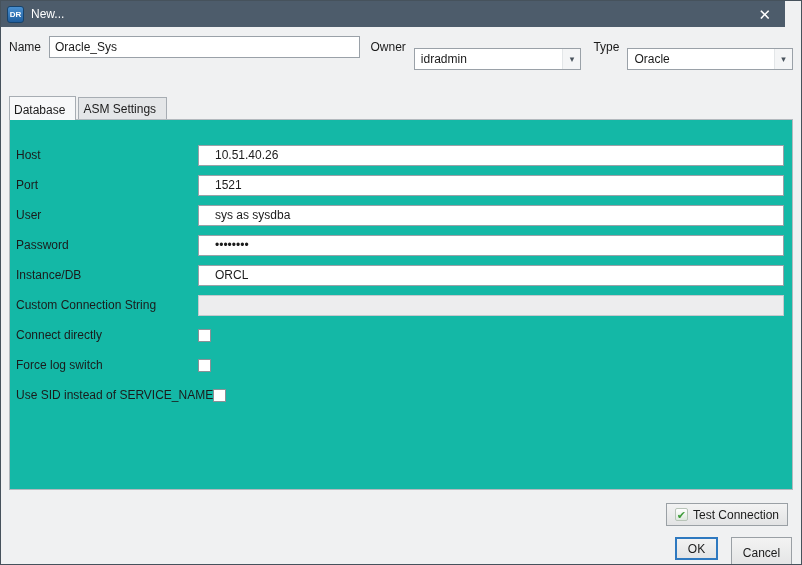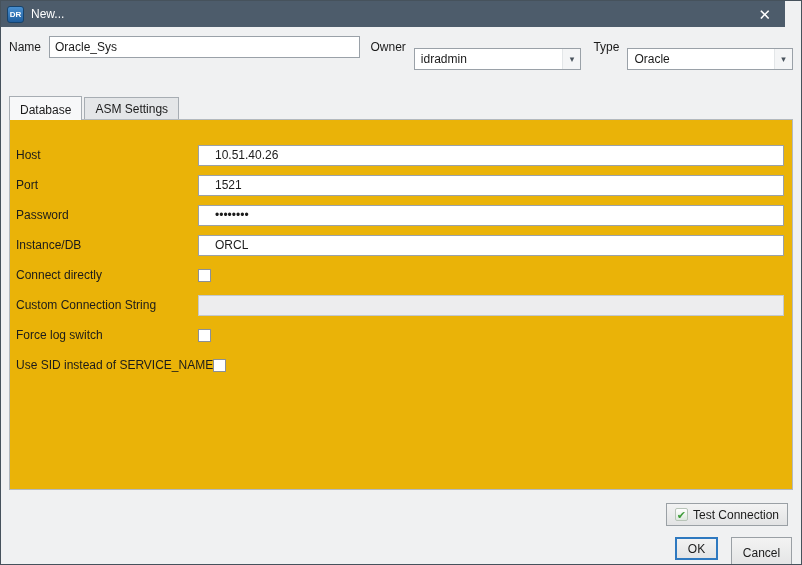--- a/index.html
+++ b/index.html
@@ -81,39 +81,39 @@
     border-left: 1px solid #e3e6e8;
     background: #f4f5f6;
   }
   
   .tabs {
     position: absolute; top: 96px; left: 8px; right: 8px; height: 22px;
     display: flex; align-items: flex-end;
     z-index: 2;
   }
   .tab {
-    padding: 4px 10px 3px 10px;
+    padding: 4px 10px 3px 4px;
     border: 1px solid #a7adb3;
     border-bottom: none;
     background: #e4e6e8;
     margin-right: 2px;
     font-size: 12px;
     position: relative;
   }
   .tab.active {
     background: #f7f8f9;
     padding-top: 6px;
     z-index: 3;
     top: 1px;
   }
   
   .panel {
     position: absolute; top: 118px; left: 8px; right: 8px; height: 371px;
     border: 1px solid #b3b9be;
-    background: #eab308;
+    background: #14b8a6;
     z-index: 1;
     padding-top: 20px;
   }
   .row {
     display: flex; align-items: center;
     height: 30px;
     padding: 0 8px 0 6px;
   }
   .row .fld-label { flex: 0 0 182px; }
   .row .text-input { flex: 1; height: 21px; padding-left: 16px; }
@@ -189,41 +189,45 @@
     <div class="row">
       <span class="fld-label">Host</span>
       <input class="text-input" value="10.51.40.26" style="">
     </div>
 
     <div class="row">
       <span class="fld-label">Port</span>
       <input class="text-input" value="1521" style="">
     </div>
 
+    <div class="row">
+      <span class="fld-label">User</span>
+      <input class="text-input" value="sys as sysdba" style="">
+    </div>
 
     <div class="row">
       <span class="fld-label">Password</span>
       <input class="text-input" value="••••••••" style="">
     </div>
 
     <div class="row">
       <span class="fld-label">Instance/DB</span>
       <input class="text-input" value="ORCL" style="">
     </div>
 
 
 
     <div class="row">
+      <span class="fld-label">Custom Connection String</span>
+      <input class="text-input disabled" disabled="" value="" style="">
+    </div>
+
+    <div class="row">
       <span class="fld-label">Connect directly</span>
       <span class="checkbox"></span>
-    </div>
-
-    <div class="row">
-      <span class="fld-label">Custom Connection String</span>
-      <input class="text-input disabled" disabled="" value="" style="">
     </div>
 
     <div class="row">
       <span class="fld-label">Force log switch</span>
       <span class="checkbox"></span>
     </div>
 
     <div class="row">
       <span class="fld-label">Use SID instead of SERVICE_NAME</span>
       <span class="checkbox"></span>

